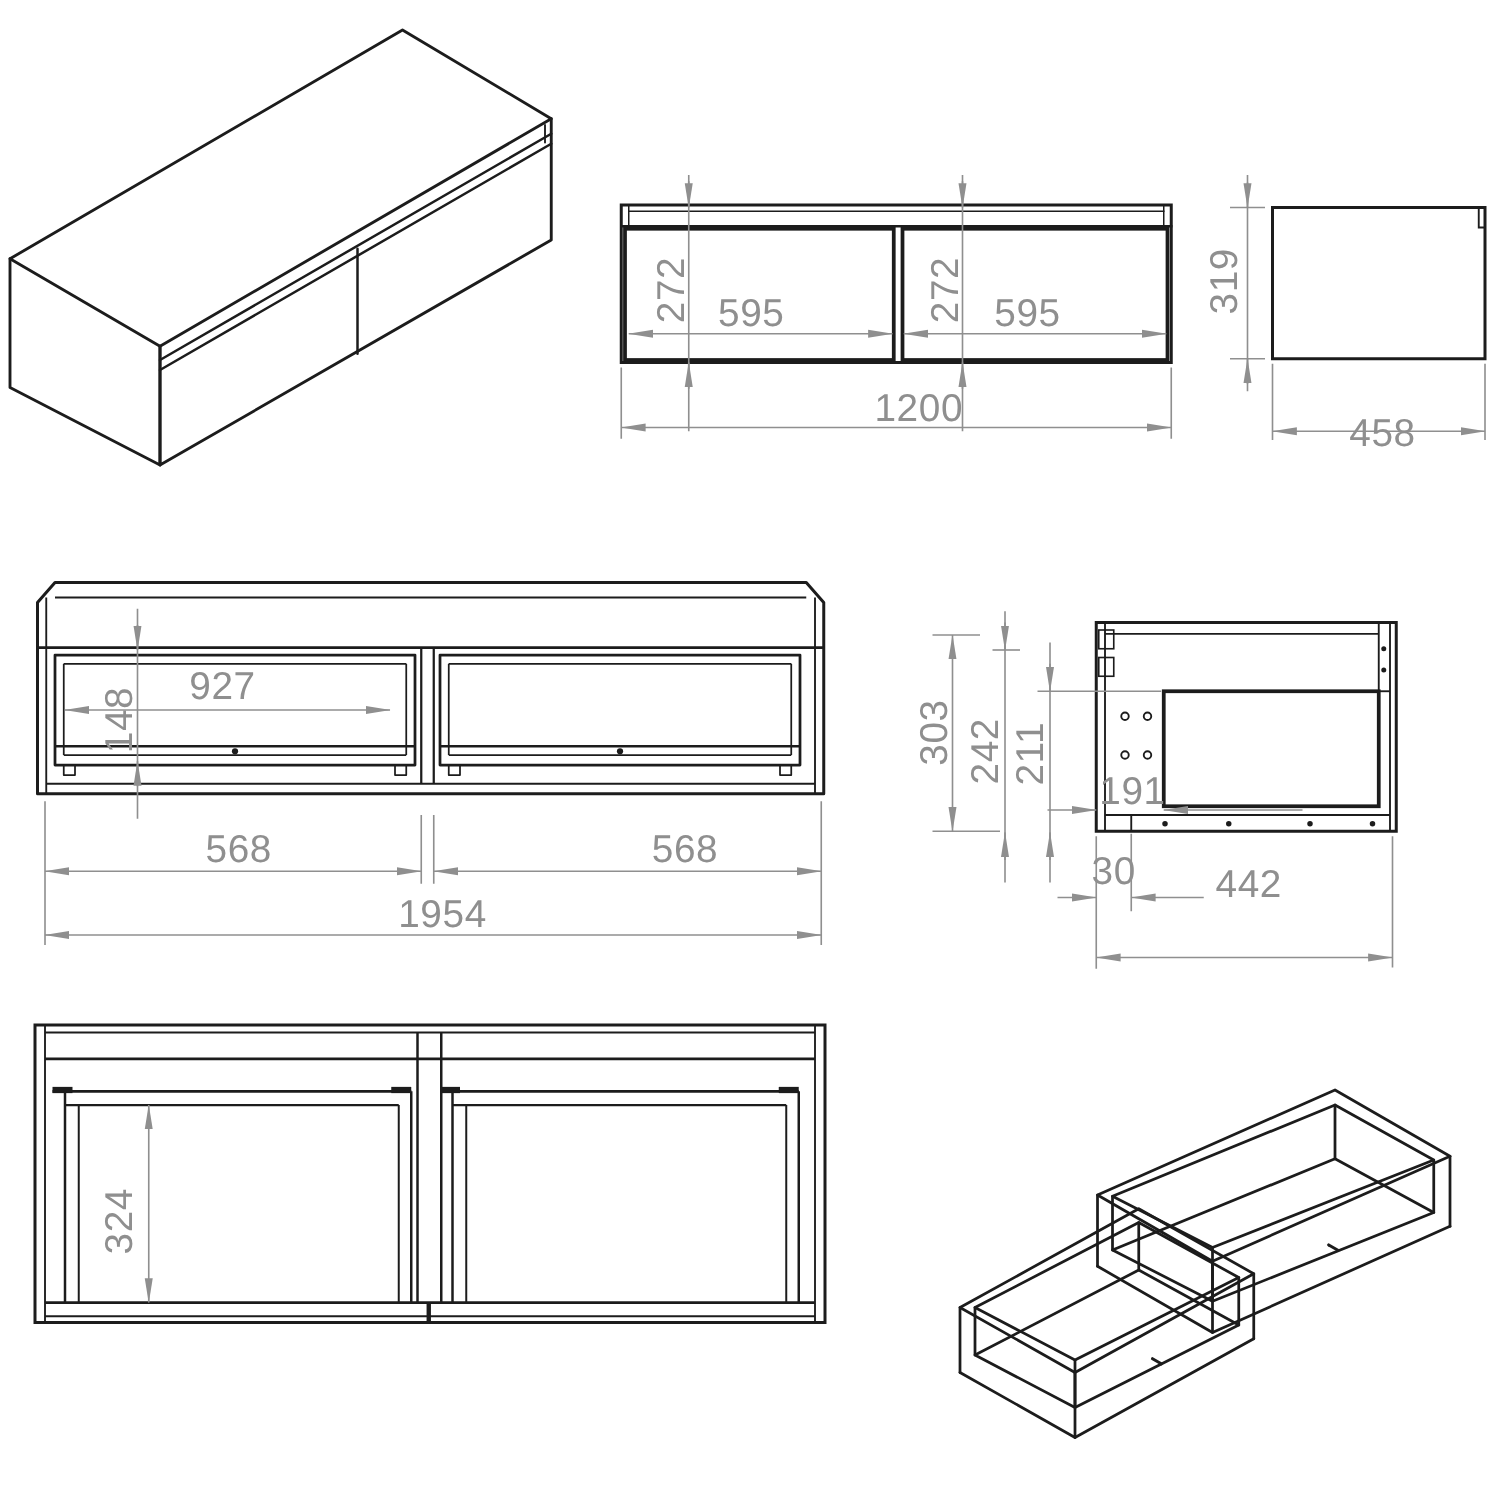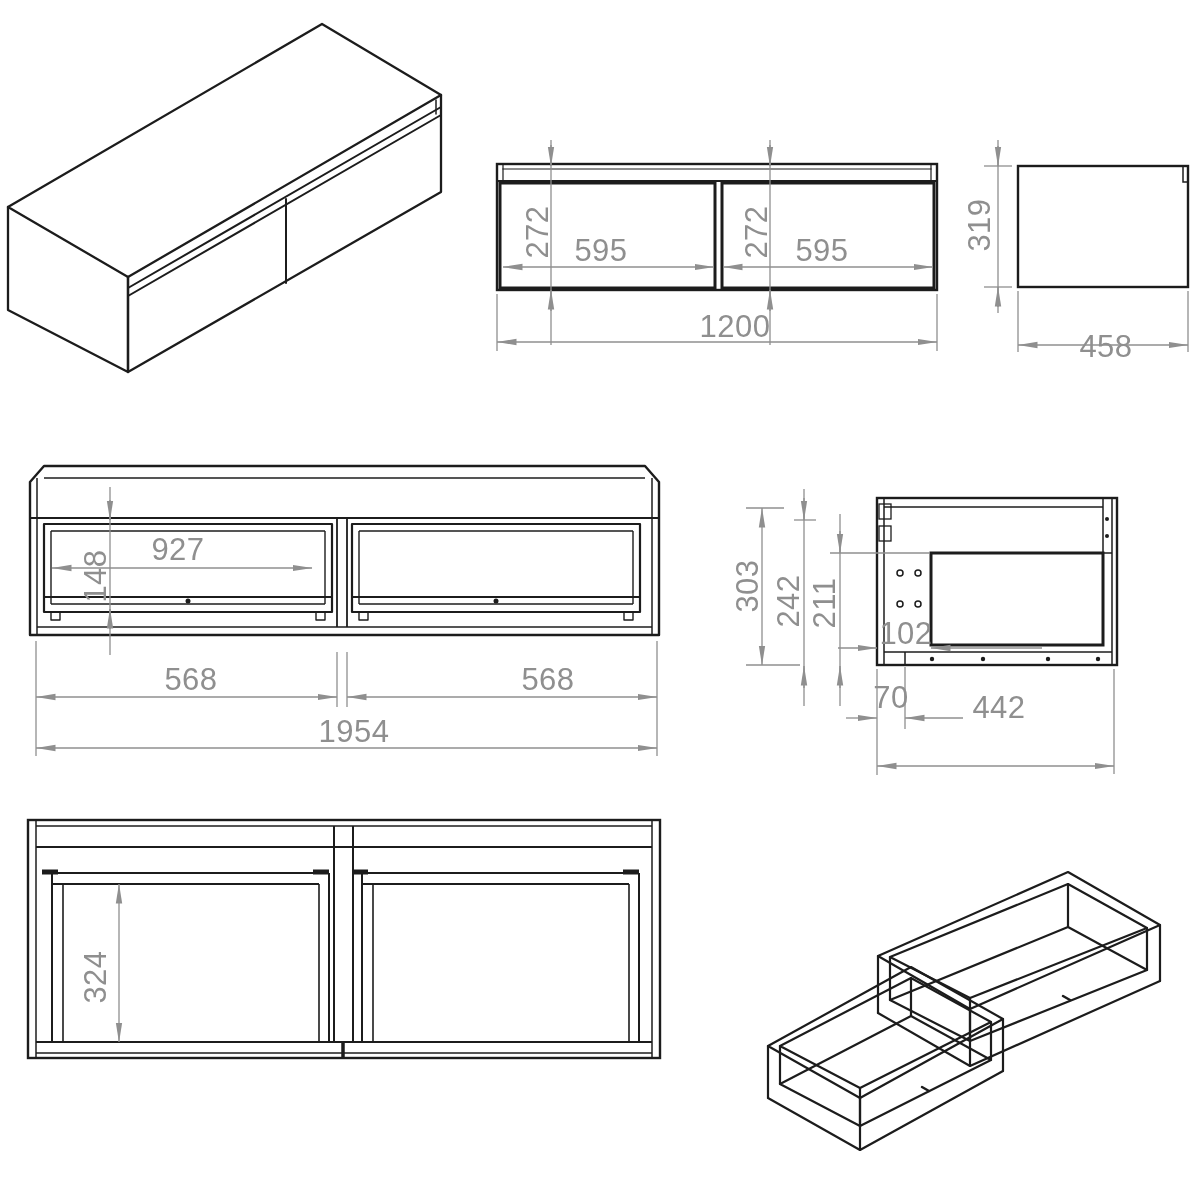--- a/index.html
+++ b/index.html
@@ -250,18 +250,18 @@
 
   <span class="dim-label" style="left:178px;top:549px;">927</span>
   <span class="dim-label vert" style="left:95px;top:576px;">148</span>
   <span class="dim-label" style="left:191px;top:679px;">568</span>
   <span class="dim-label" style="left:548px;top:679px;">568</span>
   <span class="dim-label" style="left:354px;top:731px;">1954</span>
 
   <span class="dim-label vert" style="left:747px;top:586px;">303</span>
   <span class="dim-label vert" style="left:788px;top:601px;">242</span>
   <span class="dim-label vert" style="left:824px;top:603px;">211</span>
-  <span class="dim-label" style="left:906px;top:633px;">102</span>
-  <span class="dim-label" style="left:891px;top:697px;">70</span>
+  <span class="dim-label" style="left:906px;top:633px;">191</span>
+  <span class="dim-label" style="left:891px;top:697px;">30</span>
   <span class="dim-label" style="left:999px;top:707px;">442</span>
 
   <span class="dim-label vert" style="left:95px;top:977px;">324</span>
 </div>
 
 </body></html>

